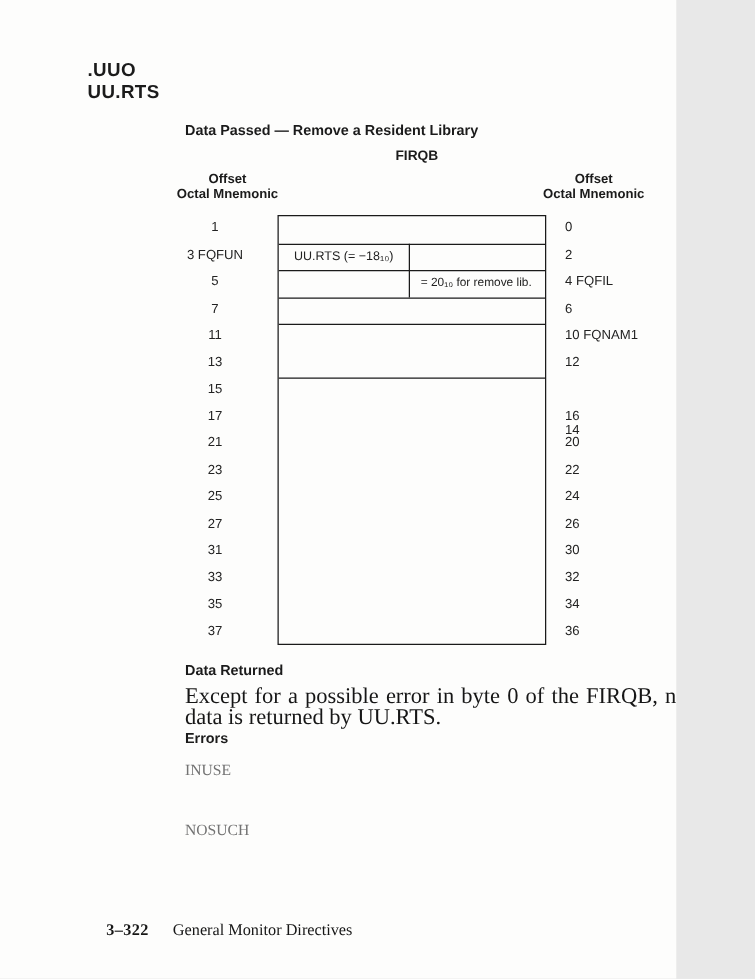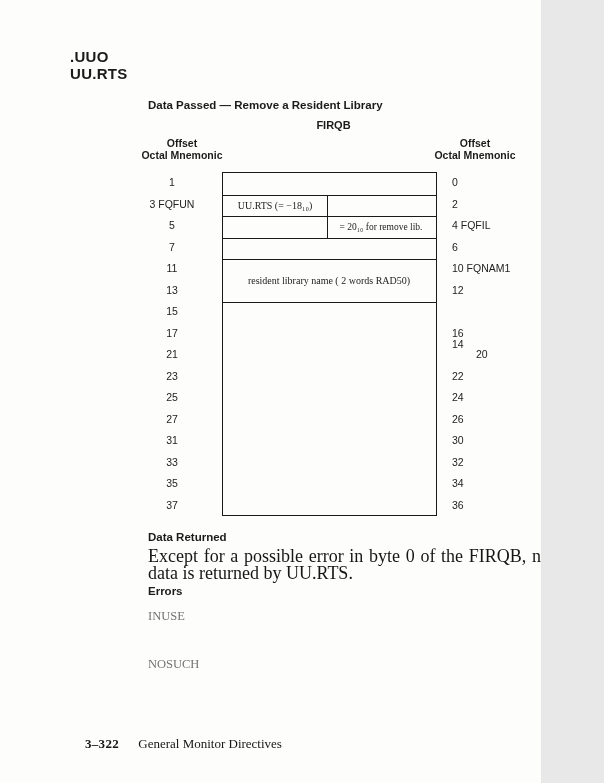--- a/index.html
+++ b/index.html
@@ -17,21 +17,21 @@
   .fig-title{position:absolute;left:148px;top:99px;font-weight:bold;font-size:11.5px;}
   .fig-subtitle{position:absolute;left:230px;top:119px;width:207px;text-align:center;font-weight:bold;font-size:11px;}
   
   .col-header{position:absolute;top:137px;width:140px;text-align:center;font-weight:bold;font-size:10.5px;line-height:12px;}
   .col-header.left{left:112px;}
   .col-header.right{left:405px;}
   
   .firqb-box{position:absolute;left:222px;top:172px;width:215px;height:344px;border:1.5px solid #1a1a1a;box-sizing:border-box;}
   .hline{position:absolute;left:0;right:0;height:0;border-top:1.5px solid #1a1a1a;}
   .vline{position:absolute;width:0;border-left:1.5px solid #1a1a1a;left:104px;top:21.5px;height:43px;}
-  .cell{position:absolute;font-size:10px;color:#222;display:flex;align-items:center;justify-content:center;white-space:nowrap;font-family:Liberation Serif, serif;}
+  .cell{position:absolute;font-size:10px;color:#222;display:flex;align-items:center;justify-content:center;white-space:nowrap;}
   .cell-fqfun{left:0;top:21.5px;width:104px;height:21.5px;}
   .cell-fqfil{left:104px;top:43px;width:108px;height:21.5px;font-size:9.5px;}
   .cell-fqnam{left:0;top:86px;width:212px;height:43px;}
   
   .offset-label{position:absolute;height:21.5px;line-height:21.5px;font-size:10.5px;color:#222;}
   .offset-label.left{left:132px;width:80px;text-align:center;}
   .offset-label.right{left:452px;width:120px;text-align:left;}
   
   .sec-heading{position:absolute;left:148px;font-weight:bold;font-size:11.5px;}
   .body-text{position:absolute;font-family:"Liberation Serif",serif;font-size:18px;line-height:16.5px;color:#161616;}
@@ -73,42 +73,41 @@
 
   <div class="firqb-box">
     <div class="hline" style="top:21.5px"></div>
     <div class="hline" style="top:43px"></div>
     <div class="hline" style="top:64.5px"></div>
     <div class="hline" style="top:86px"></div>
     <div class="hline" style="top:129px"></div>
     <div class="vline"></div>
     <div class="cell cell-fqfun">UU.RTS (= −18₁₀)</div>
     <div class="cell cell-fqfil">= 20₁₀ for remove lib.</div>
-    <div class="cell cell-fqnam">resident library name ( 2 words RAD50)</div>
   </div>
 
   <div id="row-labels">
       <div class="offset-label left" style="top: 172px;">1</div>
       <div class="offset-label right" style="top: 172px;">0</div>
       <div class="offset-label left" style="top: 193.5px;">3 FQFUN</div>
       <div class="offset-label right" style="top: 193.5px;">2</div>
       <div class="offset-label left" style="top: 215px;">5</div>
       <div class="offset-label right" style="top: 215px;">4  FQFIL</div>
       <div class="offset-label left" style="top: 236.5px;">7</div>
       <div class="offset-label right" style="top: 236.5px;">6</div>
       <div class="offset-label left" style="top: 258px;">11</div>
       <div class="offset-label right" style="top: 258px;">10  FQNAM1</div>
       <div class="offset-label left" style="top: 279.5px;">13</div>
       <div class="offset-label right" style="top: 279.5px;">12</div>
       <div class="offset-label left" style="top: 301px;">15</div>
       <div class="offset-label right" style="top: 301px; margin-top: 33px;">14</div>
       <div class="offset-label left" style="top: 322.5px;">17</div>
       <div class="offset-label right" style="top: 322.5px;">16</div>
       <div class="offset-label left" style="top: 344px;">21</div>
-      <div class="offset-label right" style="top: 344px; margin-left: 24px;">20</div>
+      <div class="offset-label right" style="top: 344px;">20</div>
       <div class="offset-label left" style="top: 365.5px;">23</div>
       <div class="offset-label right" style="top: 365.5px;">22</div>
       <div class="offset-label left" style="top: 387px;">25</div>
       <div class="offset-label right" style="top: 387px;">24</div>
       <div class="offset-label left" style="top: 408.5px;">27</div>
       <div class="offset-label right" style="top: 408.5px;">26</div>
       <div class="offset-label left" style="top: 430px;">31</div>
       <div class="offset-label right" style="top: 430px;">30</div>
       <div class="offset-label left" style="top: 451.5px;">33</div>
       <div class="offset-label right" style="top: 451.5px;">32</div>

